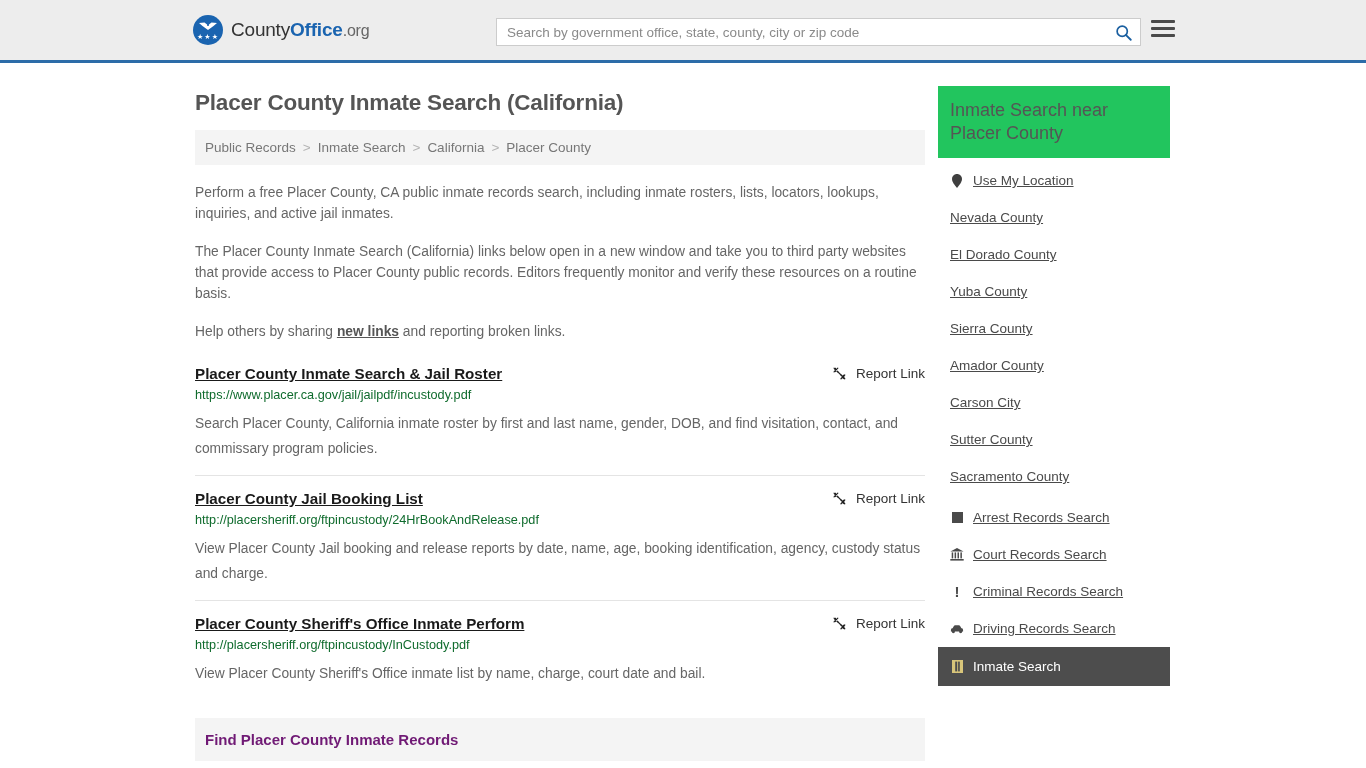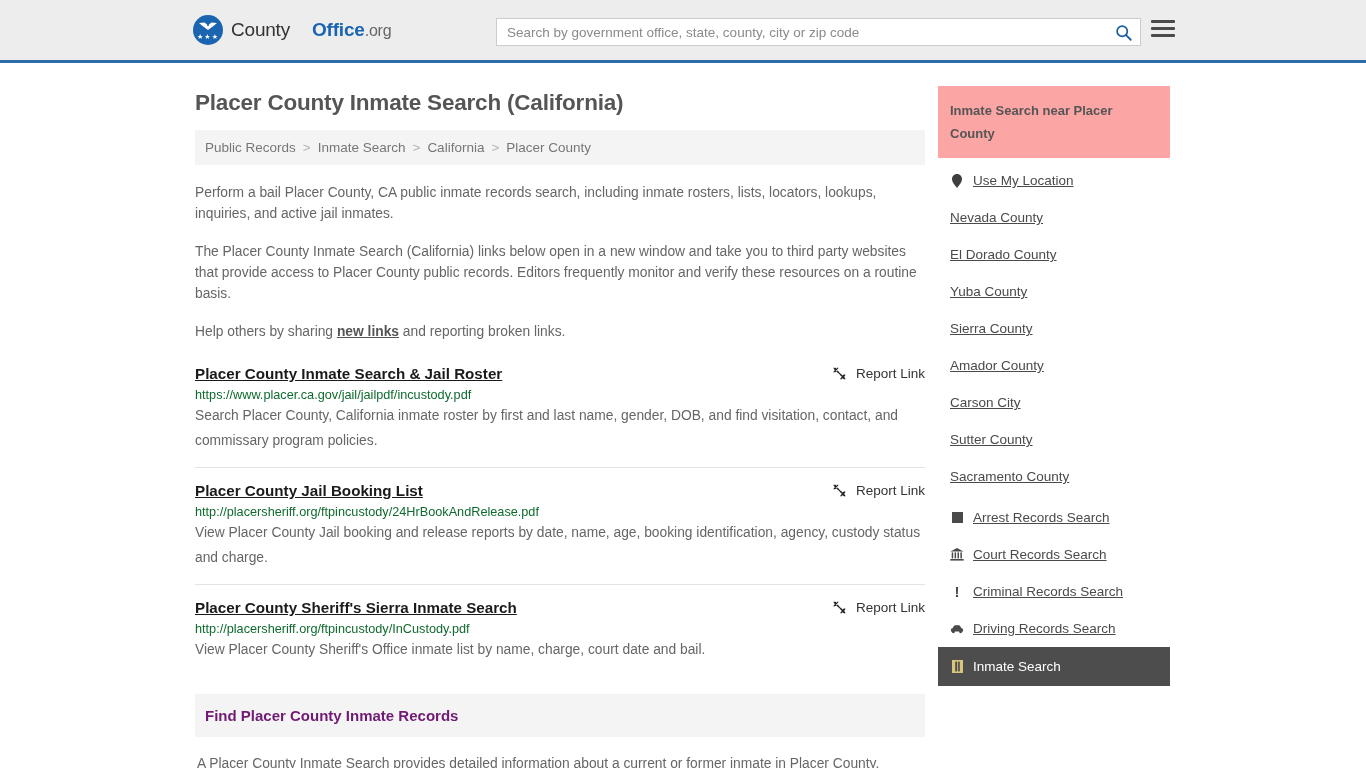--- a/index.html
+++ b/index.html
@@ -51,21 +51,21 @@
     letter-spacing: 1px;
     line-height: 7px;
   }
   .logo-text {
     margin-left: 8px;
     font-size: 19px;
     letter-spacing: -0.2px;
     white-space: nowrap;
   }
   .logo-text .t1 { color: #333333; }
-  .logo-text .t2 { color: #1a64b0; font-weight: bold; margin-left: 22px; }
+  .logo-text .t2 { color: #1a64b0; font-weight: bold; }
   .logo-text .t3 { color: #666666; font-size: 16px; }
 
   .search-wrap {
     position: absolute;
     left: 496px;
     top: 18px;
     width: 645px;
     height: 28px;
     background: #ffffff;
     border: 1px solid #cccccc;
@@ -198,45 +198,45 @@
   .result-url {
     font-size: 12.7px;
     color: #0f6b2d;
     margin-top: 6px;
     word-break: break-all;
   }
   .result-desc {
     font-size: 13.8px;
     line-height: 25px;
     color: #666666;
-    margin-top: 1px;
+    margin-top: 9px;
   }
 
   
   .panel-head {
     background: #f4f4f4;
     padding: 13px 10px;
     font-size: 15px;
     font-weight: bold;
     color: #701a75;
     margin-top: 18px;
   }
   .panel-body {
     font-size: 13.8px;
     line-height: 25px;
     color: #666666;
     padding: 14px 2px 0 2px;
   }
 
   
   .side-head {
-    background: #fca5a5;
+    background: #22c55e;
     padding: 13px 12px;
-    font-size: 13px;
-    font-weight: bold;
+    font-size: 18px;
+    font-weight: normal;
     color: #555555;
     line-height: 23px;
   }
   .side-list { padding: 4px 0 0 0; }
   .side-item {
     display: flex;
     align-items: center;
     gap: 9px;
     padding: 11px 12px 11px 12px;
     font-size: 13.5px;
@@ -315,21 +315,21 @@
       <div class="breadcrumb">
         <a>Public Records</a>
         <span class="sep">&gt;</span>
         <a>Inmate Search</a>
         <span class="sep">&gt;</span>
         <a>California</a>
         <span class="sep">&gt;</span>
         <a>Placer County</a>
       </div>
 
-      <p class="intro">Perform a bail Placer County, CA public inmate records search, including inmate rosters, lists, locators, lookups, inquiries, and active jail inmates.</p>
+      <p class="intro">Perform a free Placer County, CA public inmate records search, including inmate rosters, lists, locators, lookups, inquiries, and active jail inmates.</p>
       <p class="intro">The Placer County Inmate Search (California) links below open in a new window and take you to third party websites that provide access to Placer County public records. Editors frequently monitor and verify these resources on a routine basis.</p>
       <p class="intro"><span>Help others by sharing </span><a>new links</a><span> and reporting broken links.</span></p>
 
       <div class="results">
 
         <div class="result">
           <div class="result-head">
             <a class="result-title">Placer County Inmate Search &amp; Jail Roster</a>
             <div class="report-link">
               <svg width="15" height="15" viewBox="0 0 16 16">
@@ -359,21 +359,21 @@
               </svg>
               <span class="rl-label">Report Link</span>
             </div>
           </div>
           <div class="result-url">http://placersheriff.org/ftpincustody/24HrBookAndRelease.pdf</div>
           <div class="result-desc">View Placer County Jail booking and release reports by date, name, age, booking identification, agency, custody status and charge.</div>
         </div>
 
         <div class="result">
           <div class="result-head">
-            <a class="result-title">Placer County Sheriff's Sierra Inmate Search</a>
+            <a class="result-title">Placer County Sheriff's Office Inmate Perform</a>
             <div class="report-link">
               <svg width="15" height="15" viewBox="0 0 16 16">
                 <path d="M2.2 2.2 L6.2 6.2 M2.2 6.2 L6.2 2.2" stroke="#222" stroke-width="1.3" fill="none" stroke-linecap="round"></path>
                 <path d="M4.2 2.2 a2.6 2.6 0 0 0 0 4 " stroke="#222" stroke-width="1.3" fill="none"></path>
                 <path d="M13.6 13.6 L9.6 9.6 M13.6 9.6 L9.6 13.6" stroke="#222" stroke-width="1.3" fill="none" stroke-linecap="round"></path>
                 <path d="M11.6 13.6 a2.6 2.6 0 0 0 0 -4 " stroke="#222" stroke-width="1.3" fill="none"></path>
                 <line x1="5.6" y1="5.6" x2="10.3" y2="10.3" stroke="#222" stroke-width="1.3" stroke-linecap="round"></line>
               </svg>
               <span class="rl-label">Report Link</span>
             </div>

